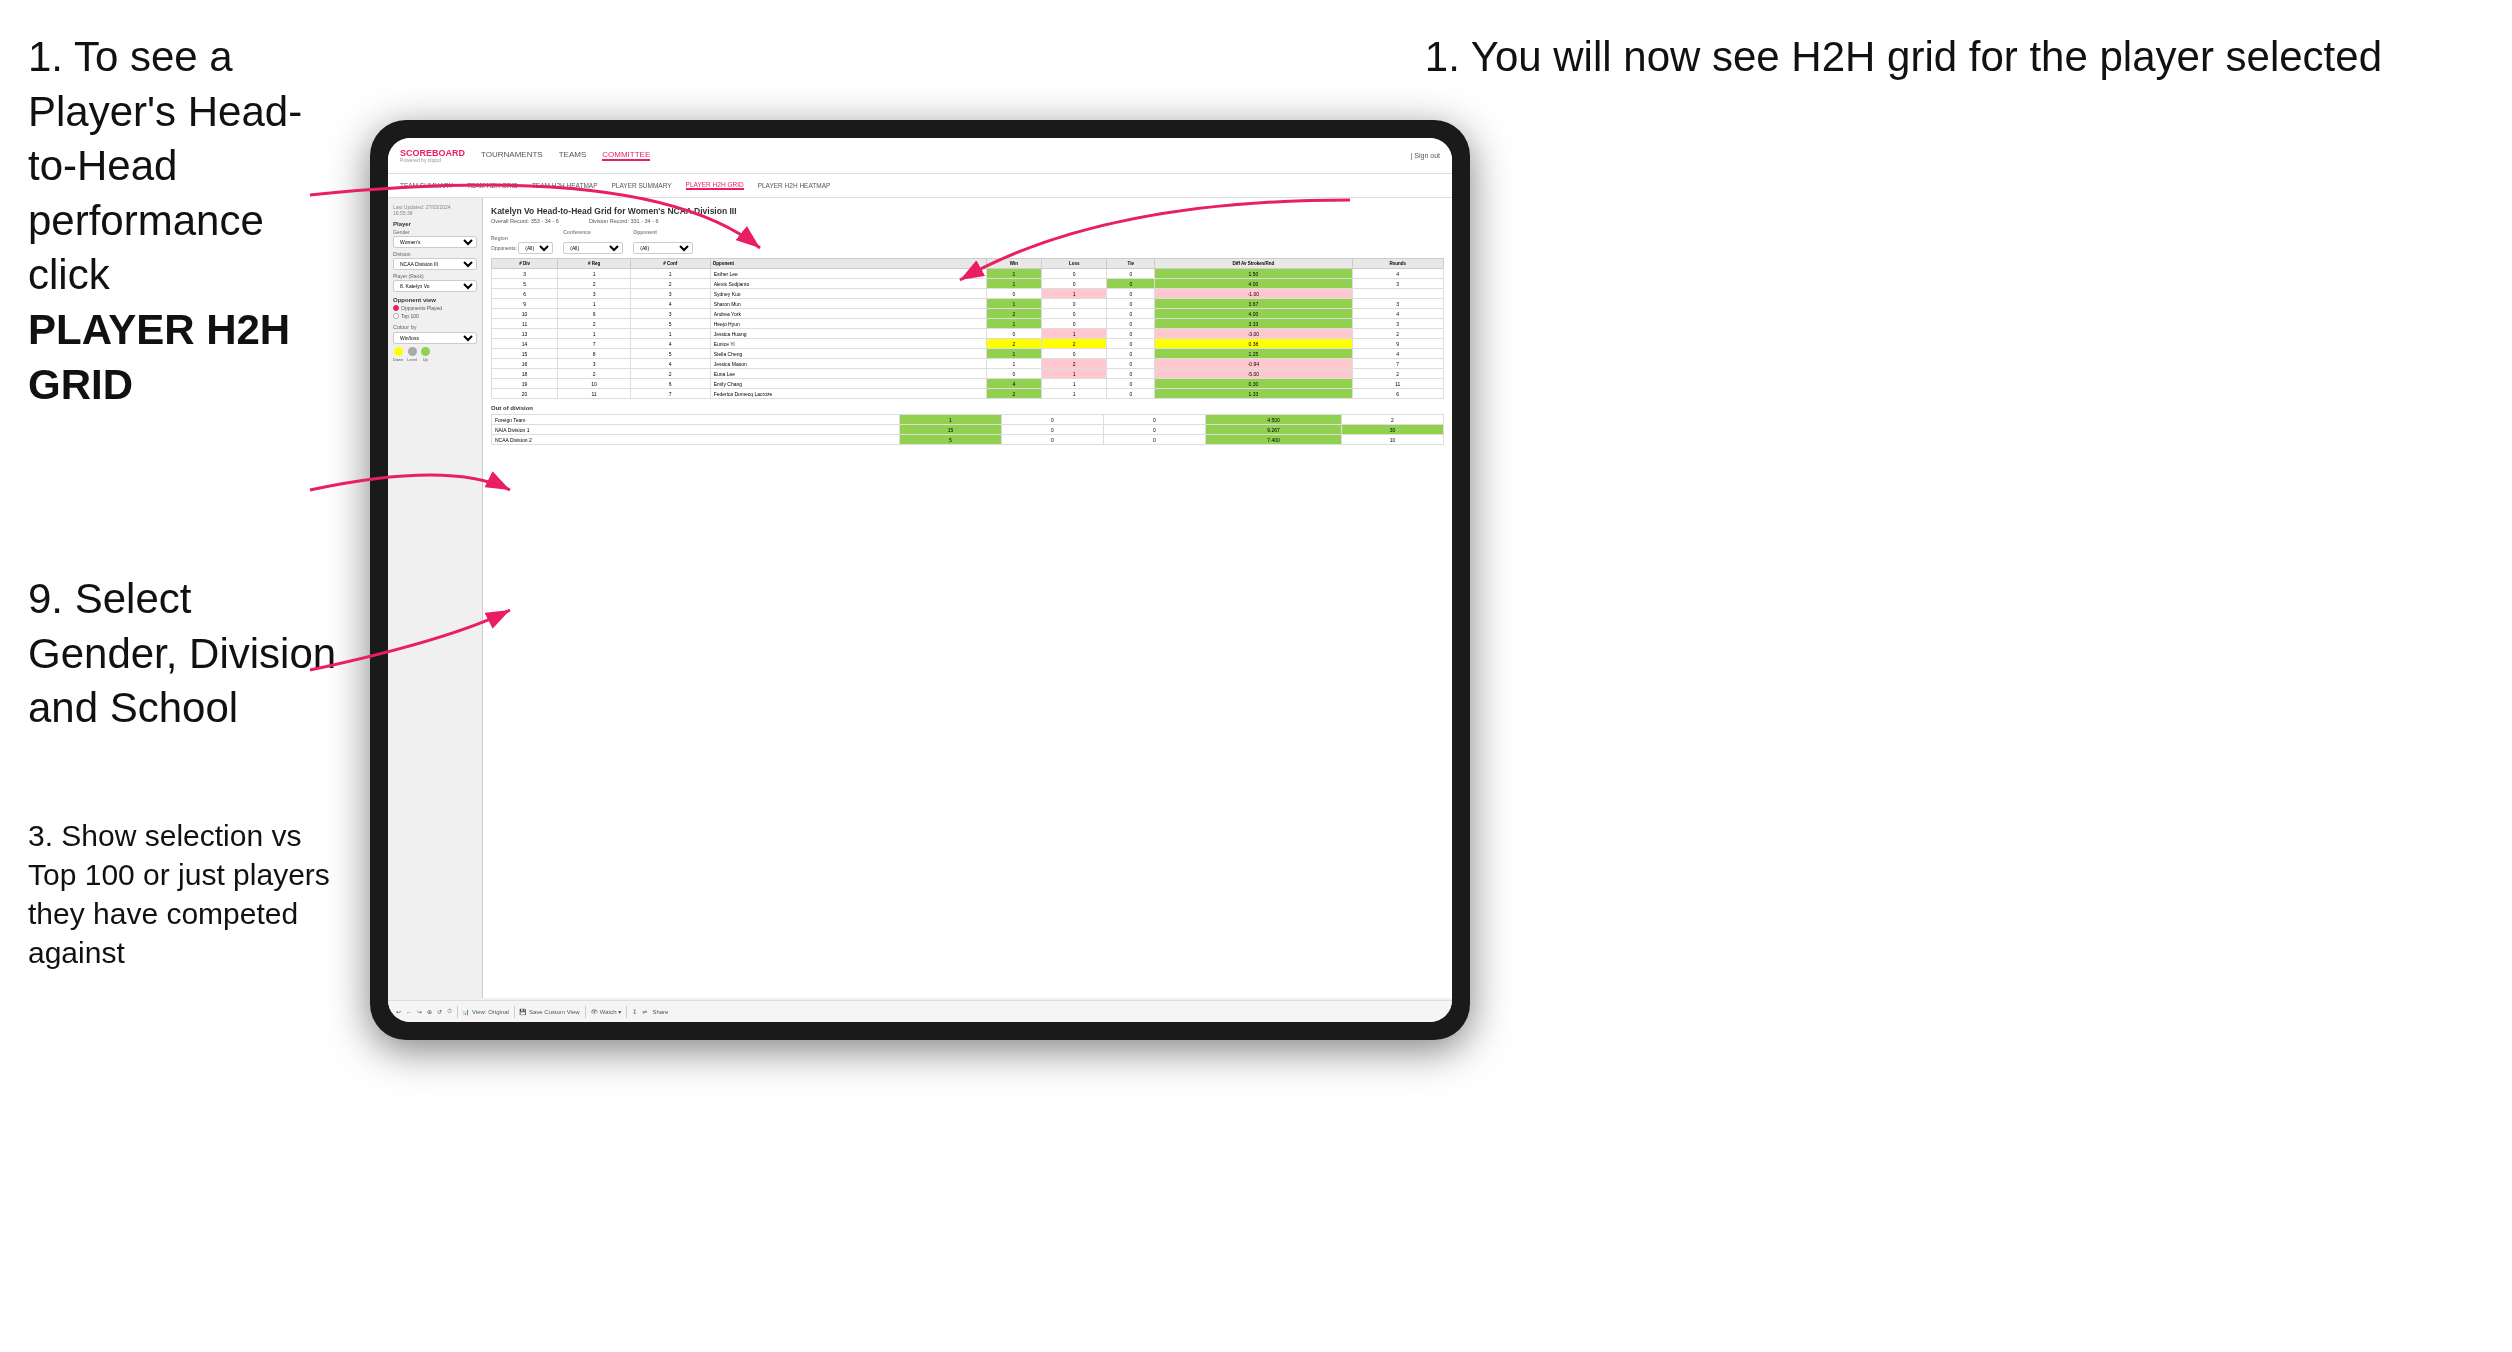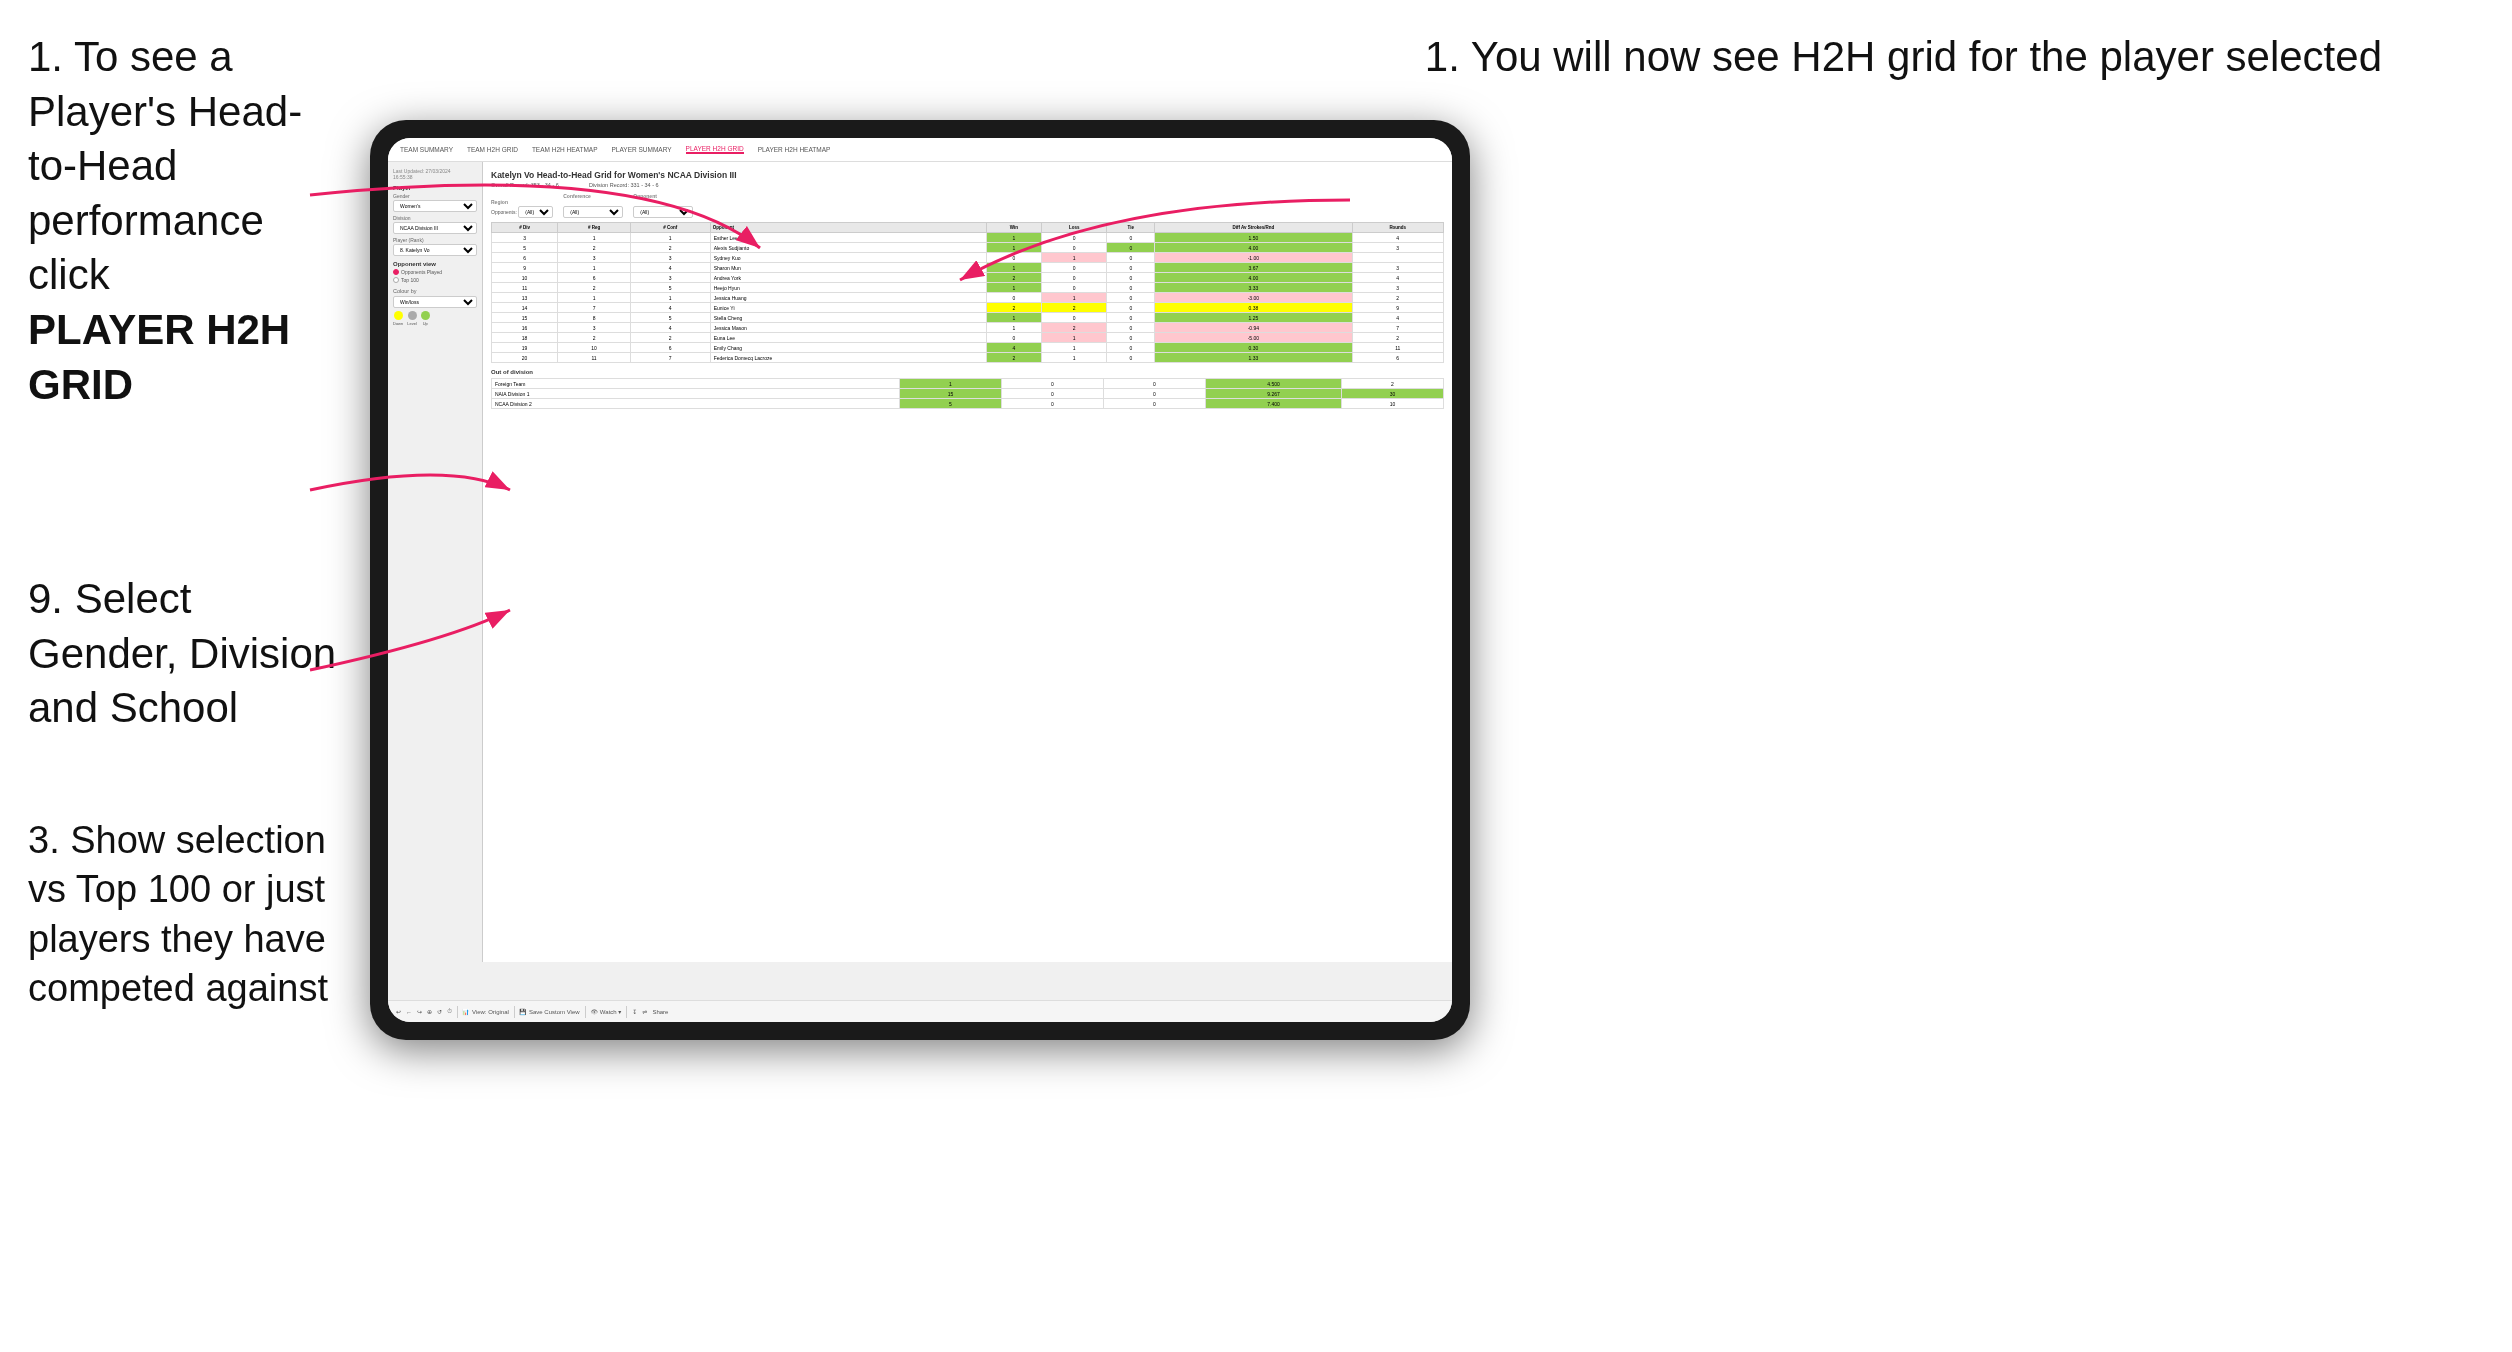--- a/index.html
+++ b/index.html
@@ -76,29 +76,41 @@
       </p>
     </div>
 
     <div style="margin-bottom:40px; margin-top:160px;">
       <p style="font-size:42px; line-height:1.3; color:#111;">
         9. Select Gender, Division and School
       </p>
     </div>
 
     <div style="margin-top:80px;">
-      <p style="font-size:38px; line-height:1.3; color:#111;margin-top:9px;">
+      <p style="font-size:30px; line-height:1.3; color:#111;margin-top:9px;">
         3. Show selection vs Top 100 or just players they have competed against
       </p>
     </div>
   </div>
 
   <div class="tablet" style="position:absolute; left:370px; top:120px; width:1100px; height:920px;">
     <div class="tablet-screen">
 
+      <div class="app-header" style="height:36px; display:flex; align-items:center; padding:0 12px; gap:16px; background:#fff; border-bottom:1px solid #ddd;">
+        <div style="display:flex; flex-direction:column; line-height:1;">
+          <span style="font-size:9px; font-weight:900; color:#e91e63;">SCOREBOARD</span>
+          <span style="font-size:5px; color:#999;">Powered by clippd</span>
+        </div>
+        <div style="display:flex; gap:16px; font-size:8px; color:#555; flex:1;">
+          <span style="cursor:pointer;">TOURNAMENTS</span>
+          <span style="cursor:pointer;">TEAMS</span>
+          <span style="cursor:pointer; color:#e91e63; border-bottom:2px solid #e91e63;">COMMITTEE</span>
+        </div>
+        <span style="font-size:7px; color:#555; cursor:pointer; margin-left:auto;">| Sign out</span>
+      </div>
 
       <div style="display:flex; gap:14px; padding:0 12px; height:24px; align-items:center; background:#fff; border-bottom:1px solid #ddd;">
         <span style="font-size:6.5px; color:#555; cursor:pointer; white-space:nowrap;">TEAM SUMMARY</span>
         <span style="font-size:6.5px; color:#555; cursor:pointer; white-space:nowrap;">TEAM H2H GRID</span>
         <span style="font-size:6.5px; color:#555; cursor:pointer; white-space:nowrap;">TEAM H2H HEATMAP</span>
         <span style="font-size:6.5px; color:#555; cursor:pointer; white-space:nowrap;">PLAYER SUMMARY</span>
         <span style="font-size:6.5px; color:#e91e63; cursor:pointer; white-space:nowrap; border-bottom:2px solid #e91e63;">PLAYER H2H GRID</span>
         <span style="font-size:6.5px; color:#555; cursor:pointer; white-space:nowrap;">PLAYER H2H HEATMAP</span>
       </div>
 

